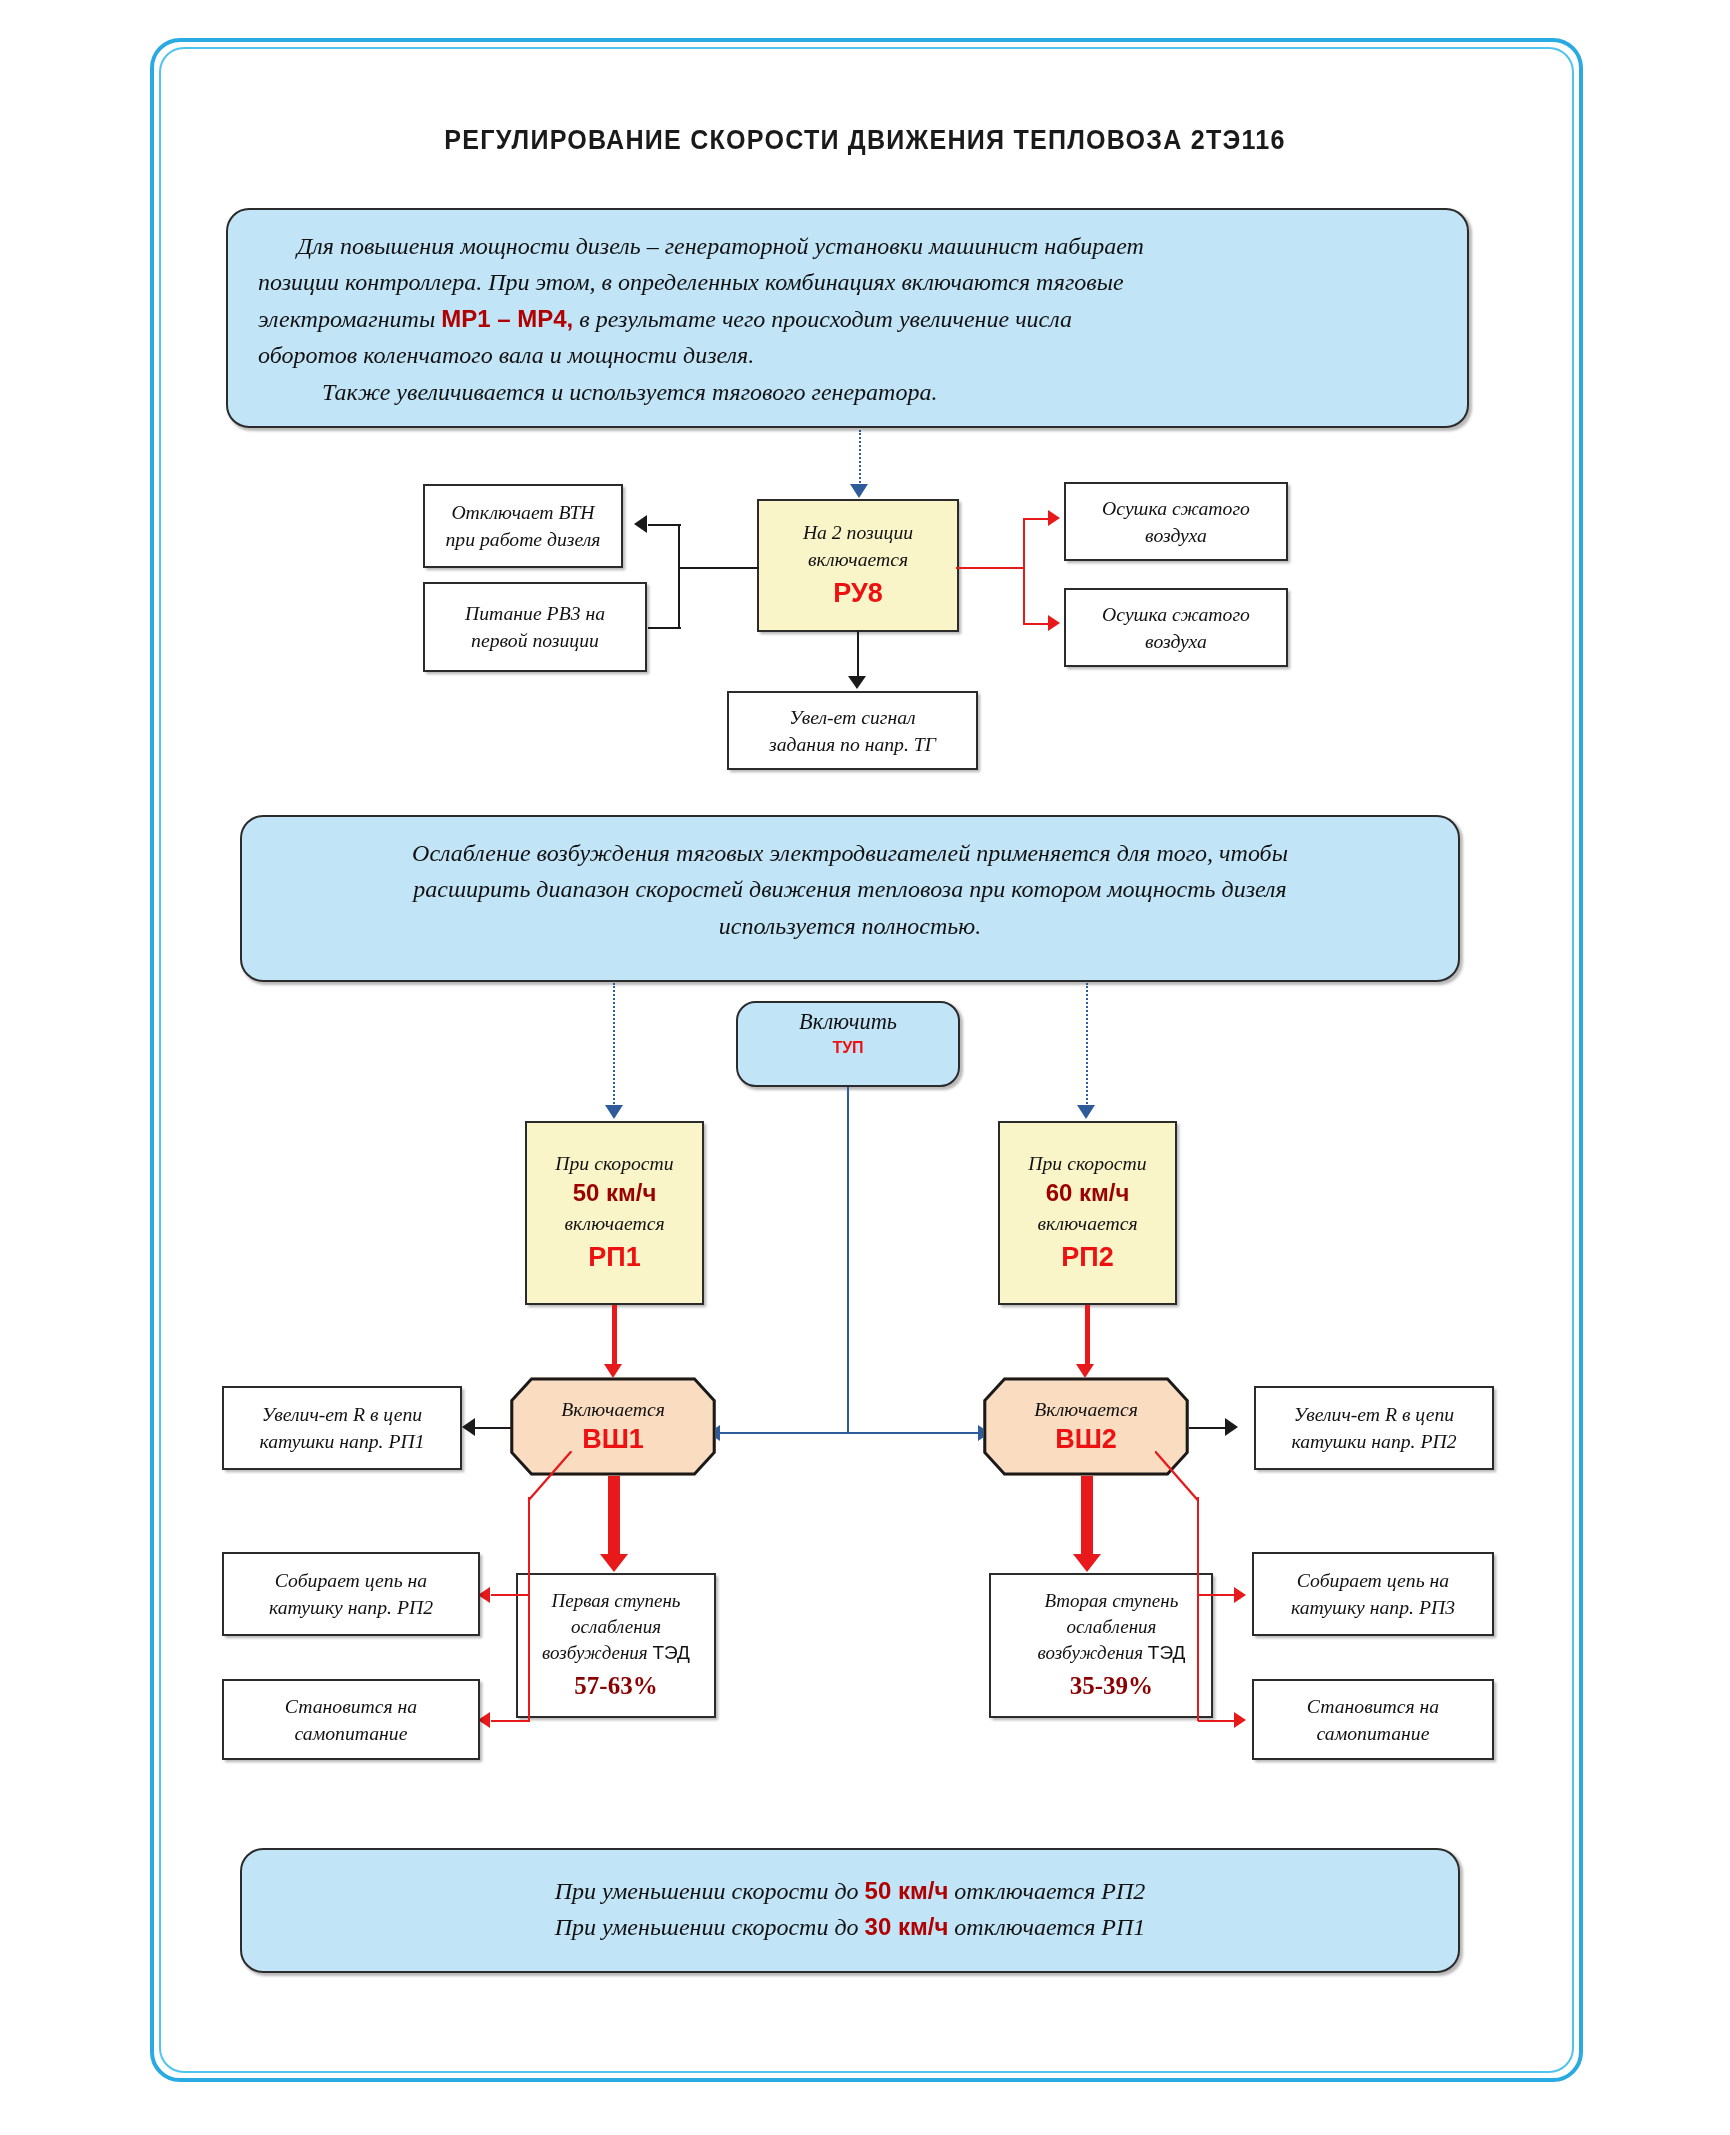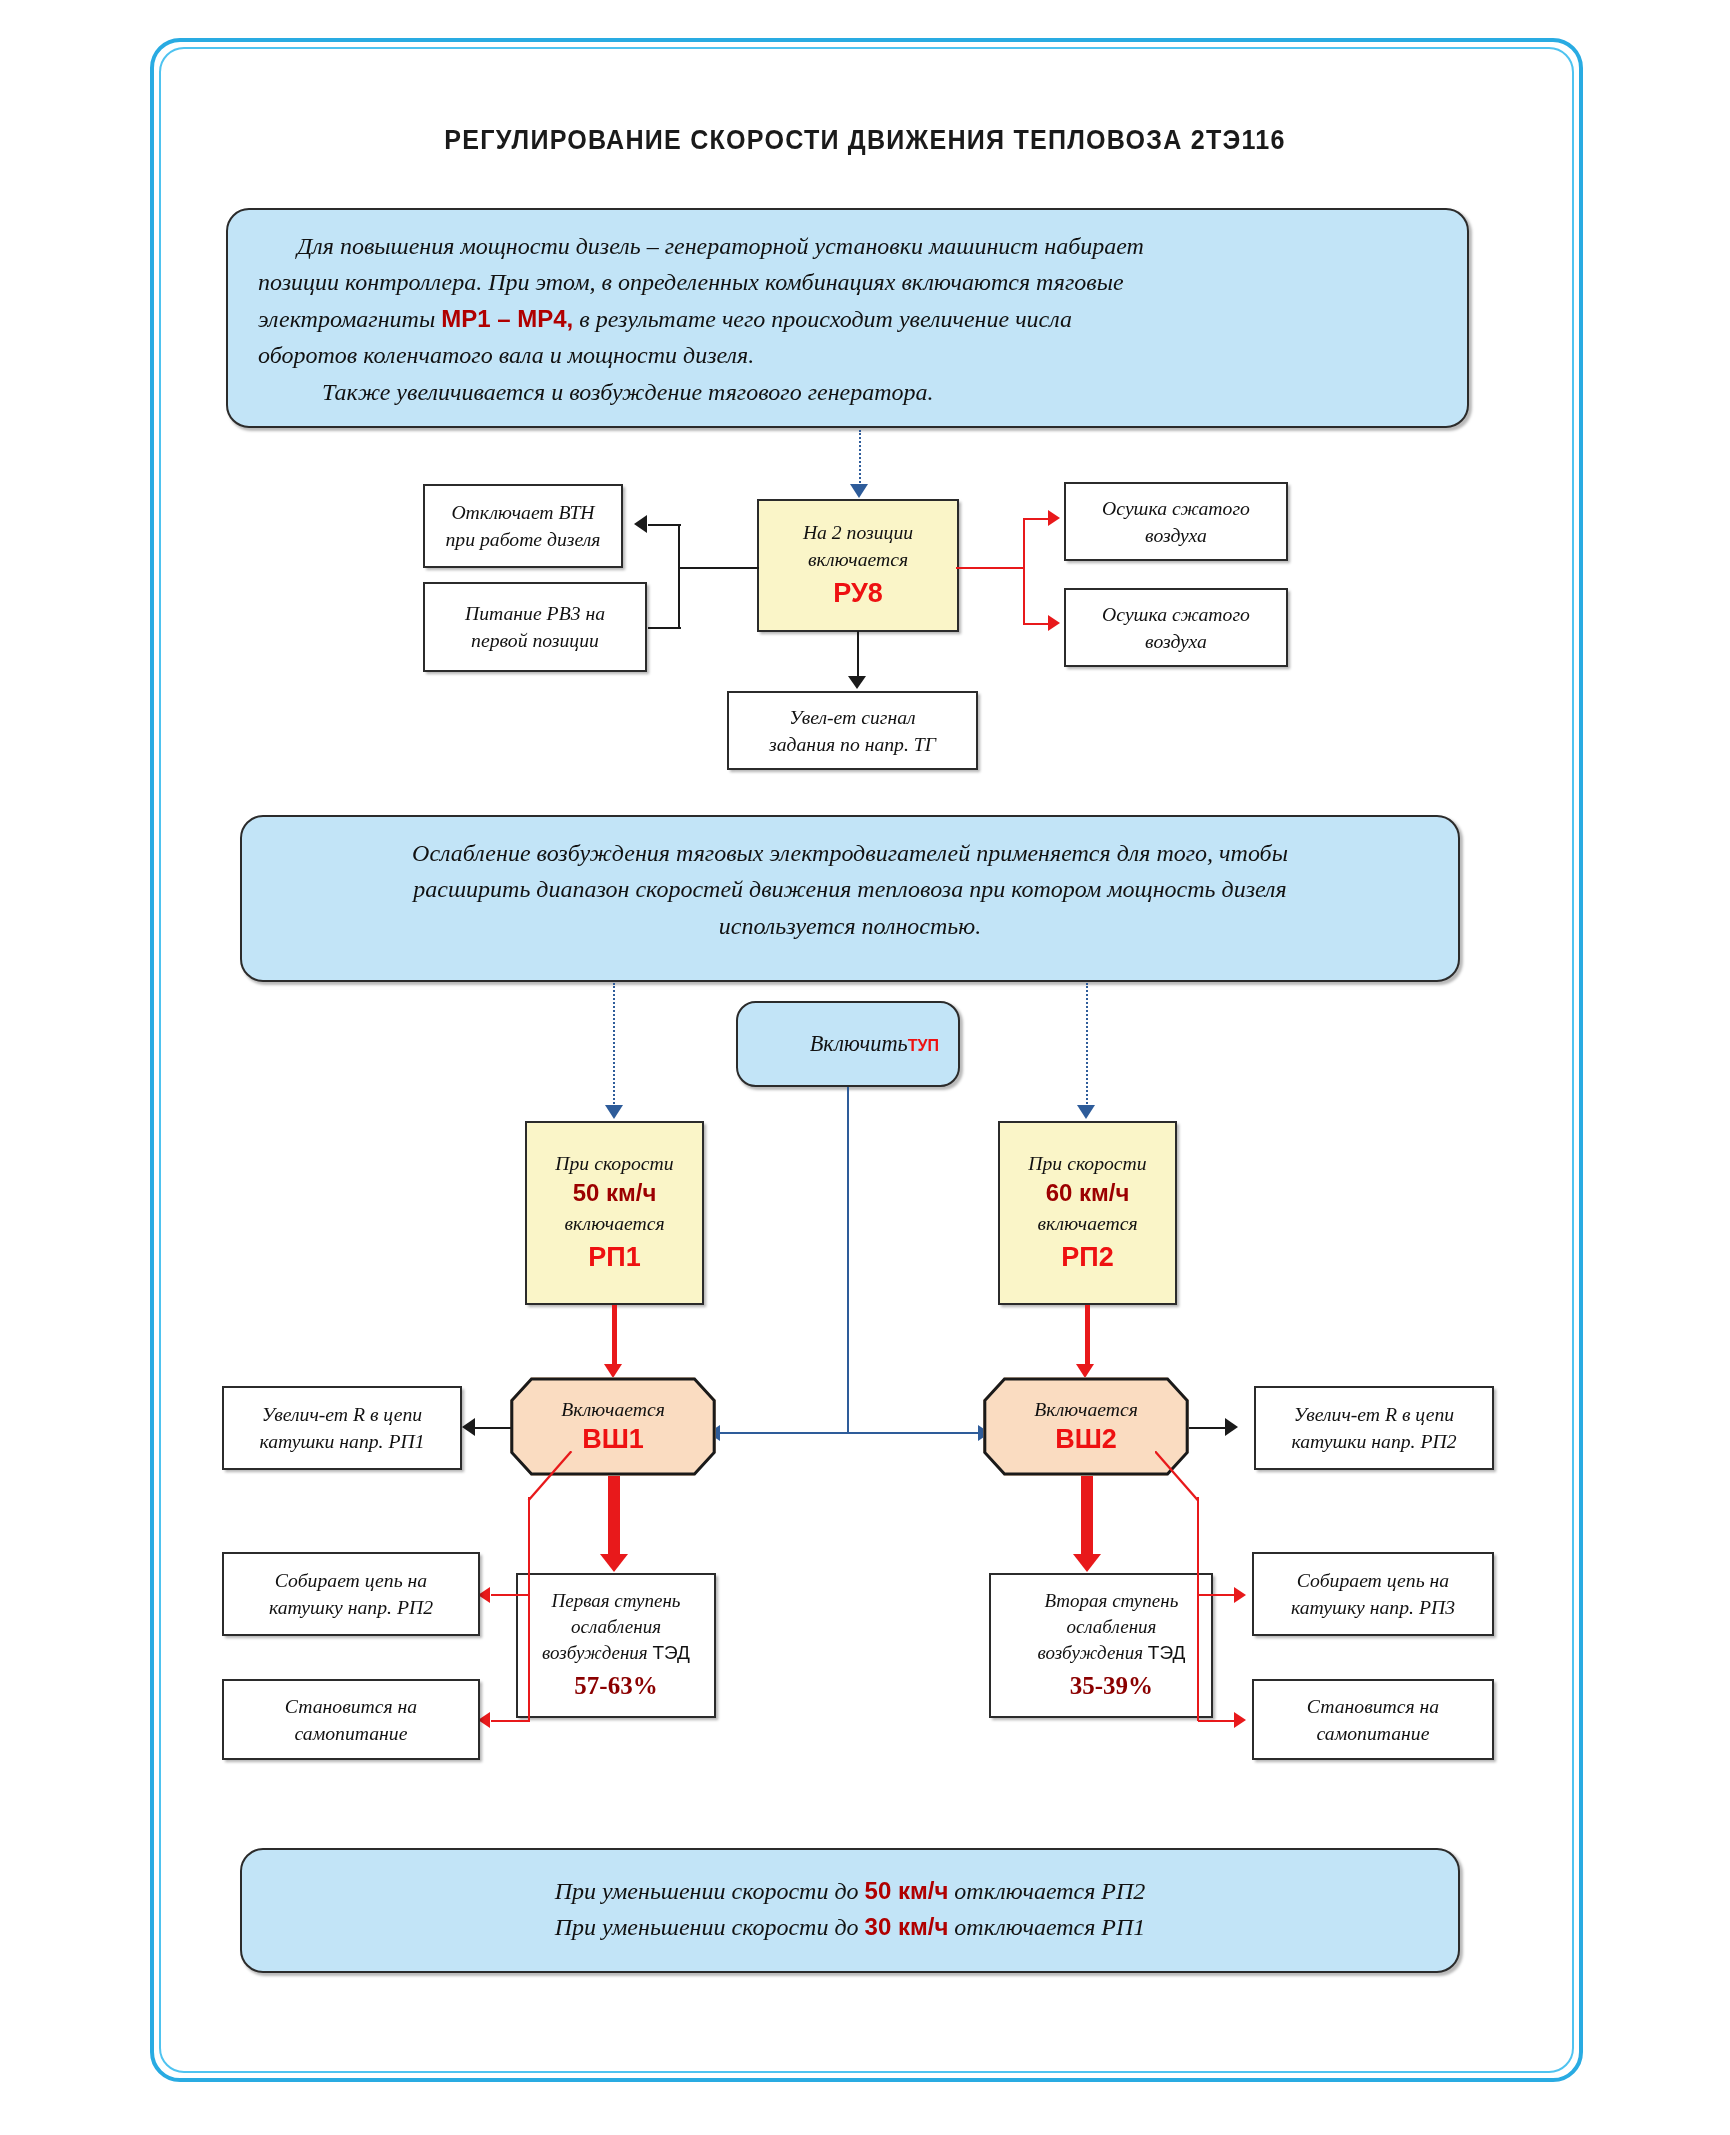--- a/index.html
+++ b/index.html
@@ -183,21 +183,21 @@
     <span class="indent"></span><span>Для повышения мощности дизель – генераторной установки машинист набирает</span>
   </p>
   <p>позиции  контроллера. При этом, в определенных комбинациях включаются тяговые</p>
   <p>
     <span>электромагниты</span>
     <span class="red-b">МР1 – МР4,</span>
     <span>в результате чего  происходит  увеличение числа</span>
   </p>
   <p>оборотов коленчатого вала и мощности дизеля.</p>
   <p>
-    <span class="indent" style="width:64px"></span><span>Также увеличивается и возбуждение тягового генератора.</span>
+    <span class="indent" style="width:64px"></span><span>Также увеличивается и используется тягового генератора.</span>
   </p>
 </div>
 
 <div class="dot-v" style="left:859px; top:430px; height:56px;"></div>
 <div class="arw arw-down-blu" style="left:850px; top:484px;"></div>
 
 <div class="box yellow" id="ru8" style="left:757px; top:499px; width:202px; height:133px;">
   <span class="ln">На 2 позиции</span>
   <span class="ln">включается</span>
   <span class="big-red">РУ8</span>
@@ -255,22 +255,22 @@
   <p>используется полностью.</p>
 </div>
 
 <div class="dot-v" style="left:613px; top:983px; height:124px;"></div>
 <div class="arw arw-down-blu" style="left:605px; top:1105px;"></div>
 
 <div class="dot-v" style="left:1086px; top:983px; height:124px;"></div>
 <div class="arw arw-down-blu" style="left:1077px; top:1105px;"></div>
 
 <div class="note" id="tup" style="left:736px; top:1001px; width:224px; height:86px; border-radius:19.7px;
-            display:flex; flex-direction:row; align-items:center; justify-content:flex-end;
-            text-align:center; font-size:22.4px; padding:19px;">
+            display:flex; flex-direction:column; align-items:center; justify-content:flex-start;
+            text-align:center; font-size:22.4px; padding:6px;">
   <span class="ln">Включить</span>
   <span class="big-red" style="font-size:16px; margin-top:4px;">ТУП</span>
 </div>
 
 <div class="ln-v blu" style="left:847px; top:1087px; height:345px;"></div>
 
 <div class="ln-h blu" style="left:720px; top:1432px; width:260px;"></div>
 <div class="arw arw-left-blu" style="left:708px; top:1425px;"></div>
 <div class="arw arw-right-blu" style="left:978px; top:1425px;"></div>
 

